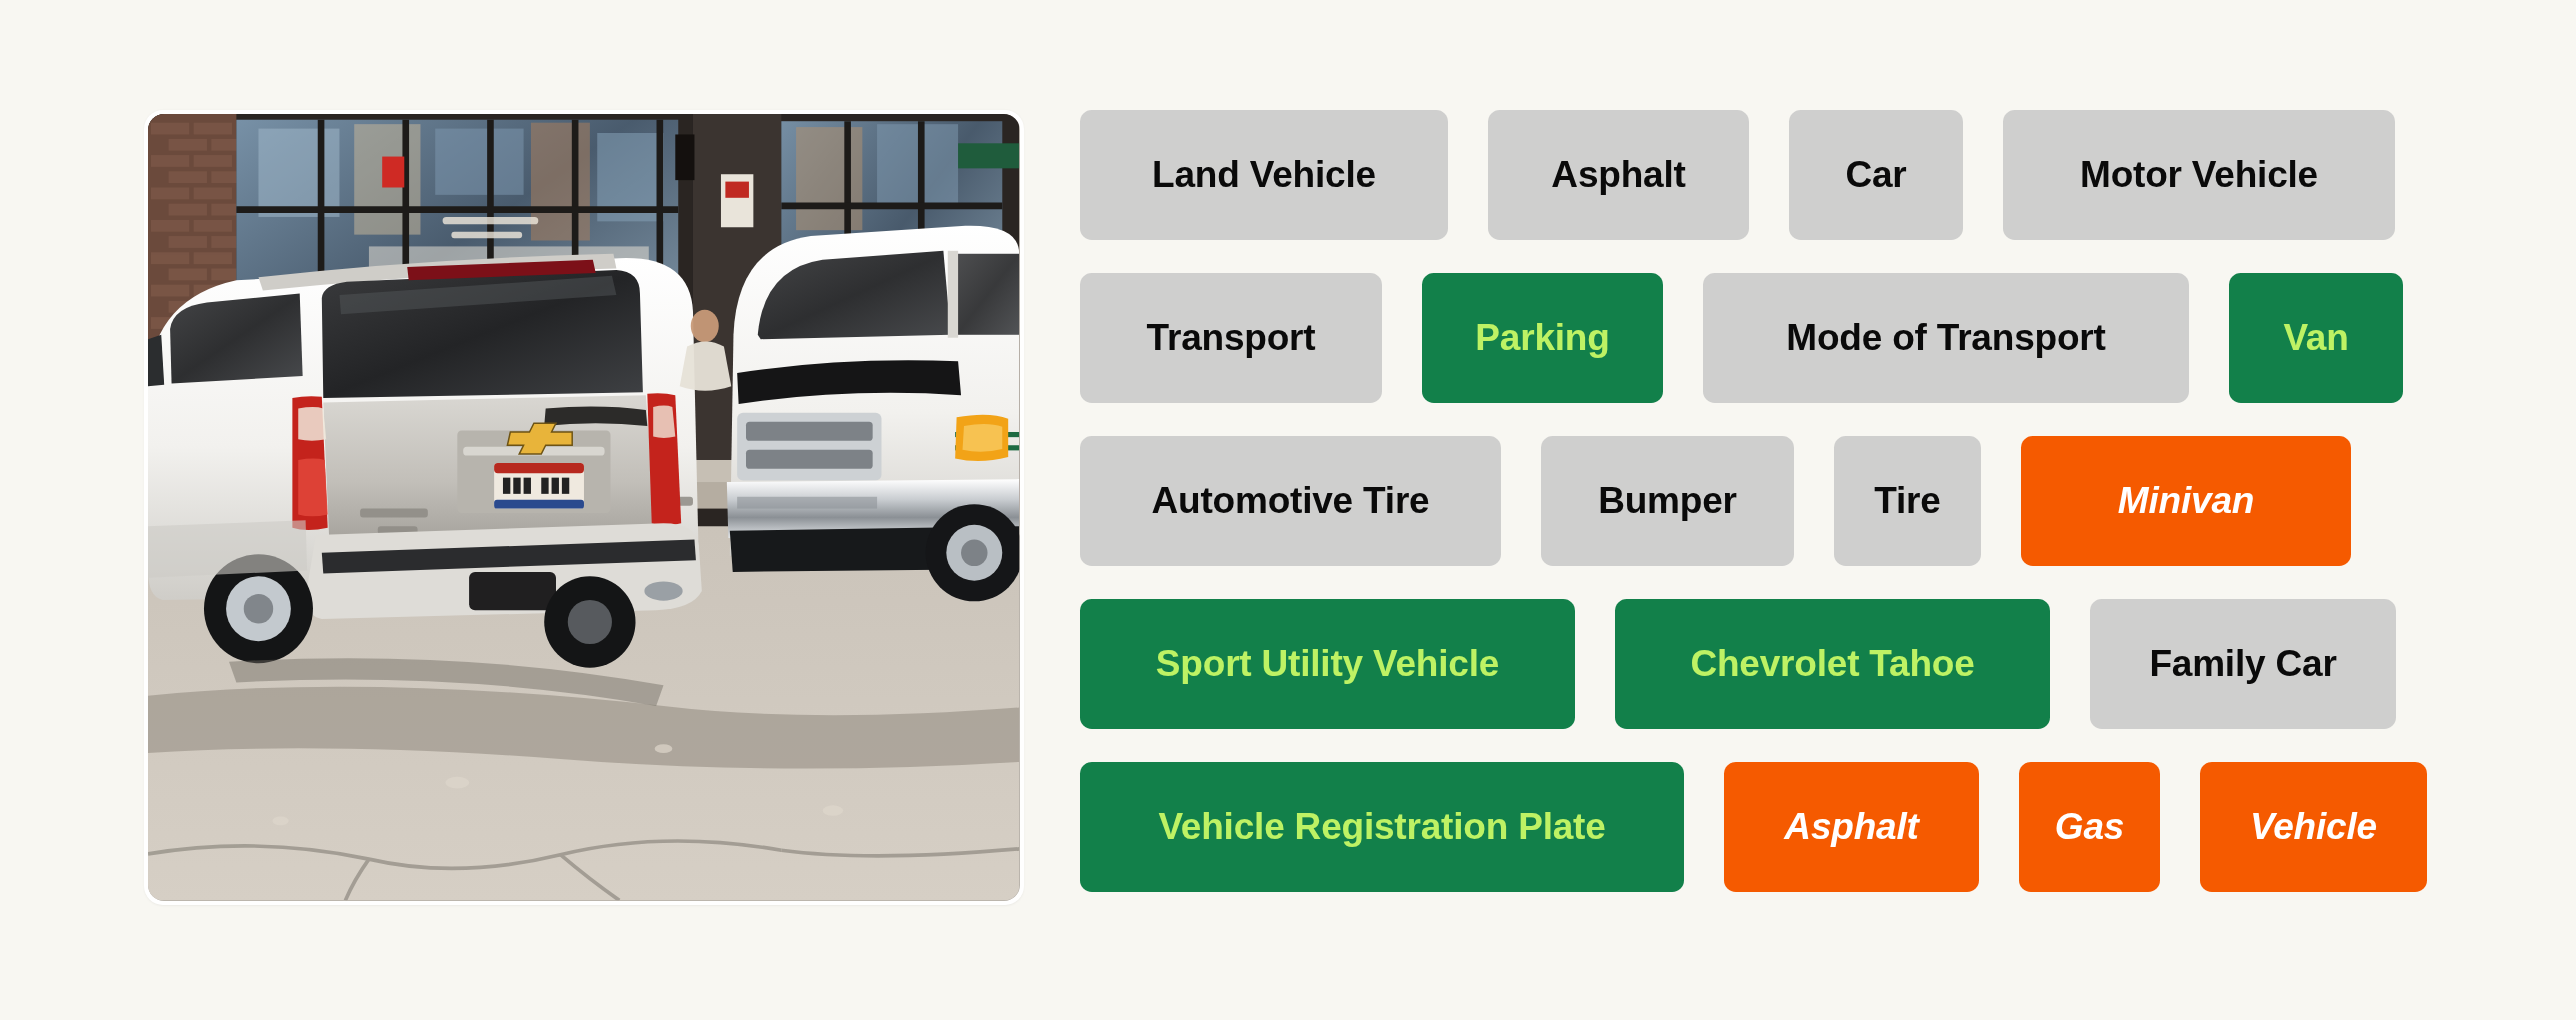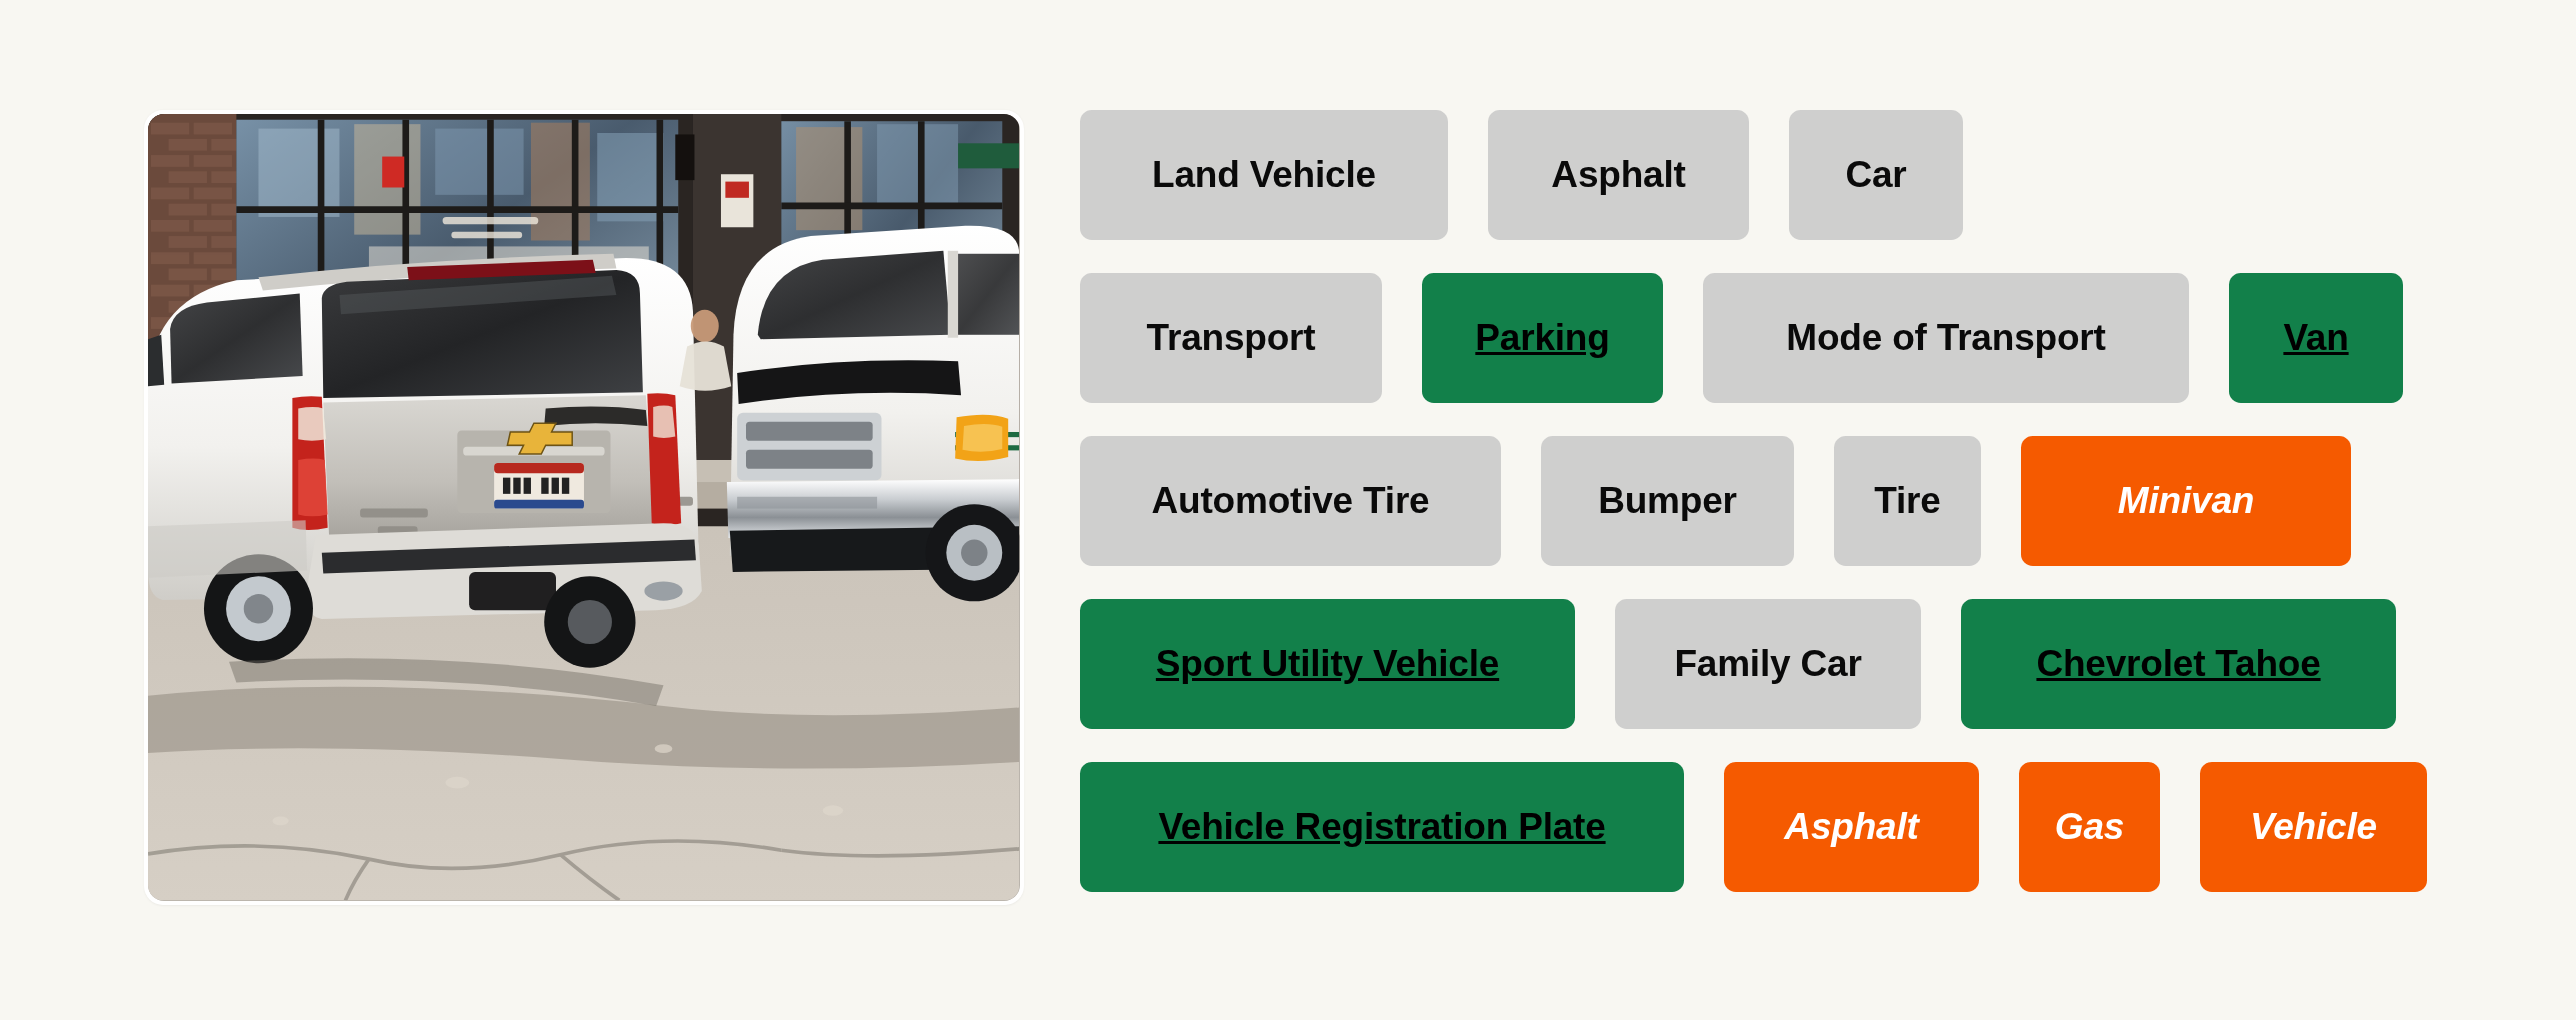--- a/index.html
+++ b/index.html
@@ -76,21 +76,21 @@
     font-weight: 700;
     letter-spacing: -0.2px;
     white-space: nowrap;
     user-select: none;
     cursor: pointer;
     flex: 0 0 auto;
   }
   .chip + .chip { margin-left: 40px; }
 
   .chip.neutral { background: #cfcfce; color: #0a0a0a; }
-  .chip.primary { background: #12804a; color: #000000; text-decoration: underline; }
+  .chip.primary { background: #12804a; color: #bef264; }
   .chip.accent  { background: #f55a00; color: #ffffff; font-style: italic; }
 </style>
 </head>
 <body>
 
 <div class="page">
 
   <div class="photo-card">
     <div class="photo-frame">
       <svg viewBox="0 0 1183 1068" preserveAspectRatio="xMidYMid slice">
@@ -348,40 +348,41 @@
       </svg>
     </div>
   </div>
 
   <div class="tags-panel">
 
     <div class="tag-row">
       <div class="chip neutral" style="width:368px">Land Vehicle</div>
       <div class="chip neutral" style="width:261px">Asphalt</div>
       <div class="chip neutral" style="width:174px">Car</div>
+      <div class="chip neutral" style="width:392px">Motor Vehicle</div>
     </div>
 
     <div class="tag-row">
       <div class="chip neutral" style="width:302px">Transport</div>
       <div class="chip primary" style="width:241px">Parking</div>
       <div class="chip neutral" style="width:486px">Mode of Transport</div>
       <div class="chip primary" style="width:174px">Van</div>
     </div>
 
     <div class="tag-row">
       <div class="chip neutral" style="width:421px">Automotive Tire</div>
       <div class="chip neutral" style="width:253px">Bumper</div>
       <div class="chip neutral" style="width:147px">Tire</div>
       <div class="chip accent" style="width:330px">Minivan</div>
     </div>
 
     <div class="tag-row">
       <div class="chip primary" style="width:495px">Sport Utility Vehicle</div>
+      <div class="chip primary" style="width:435px">Chevrolet Tahoe</div>
       <div class="chip neutral" style="width:306px">Family Car</div>
-      <div class="chip primary" style="width:435px">Chevrolet Tahoe</div>
     </div>
 
     <div class="tag-row">
       <div class="chip primary" style="width:604px">Vehicle Registration Plate</div>
       <div class="chip accent" style="width:255px">Asphalt</div>
       <div class="chip accent" style="width:141px">Gas</div>
       <div class="chip accent" style="width:227px">Vehicle</div>
     </div>
 
   </div>

